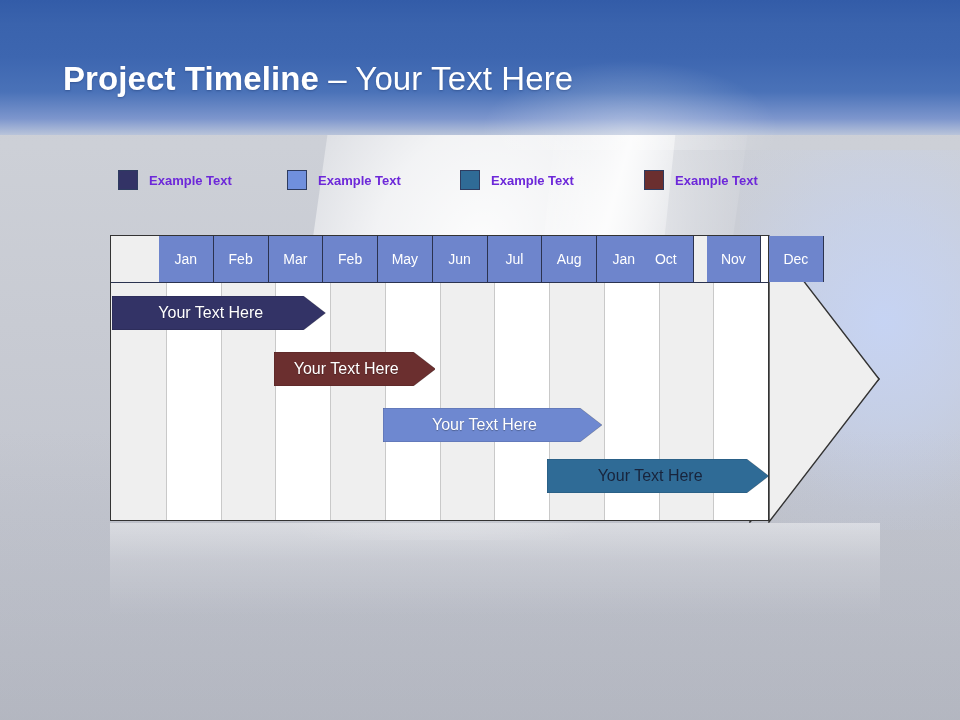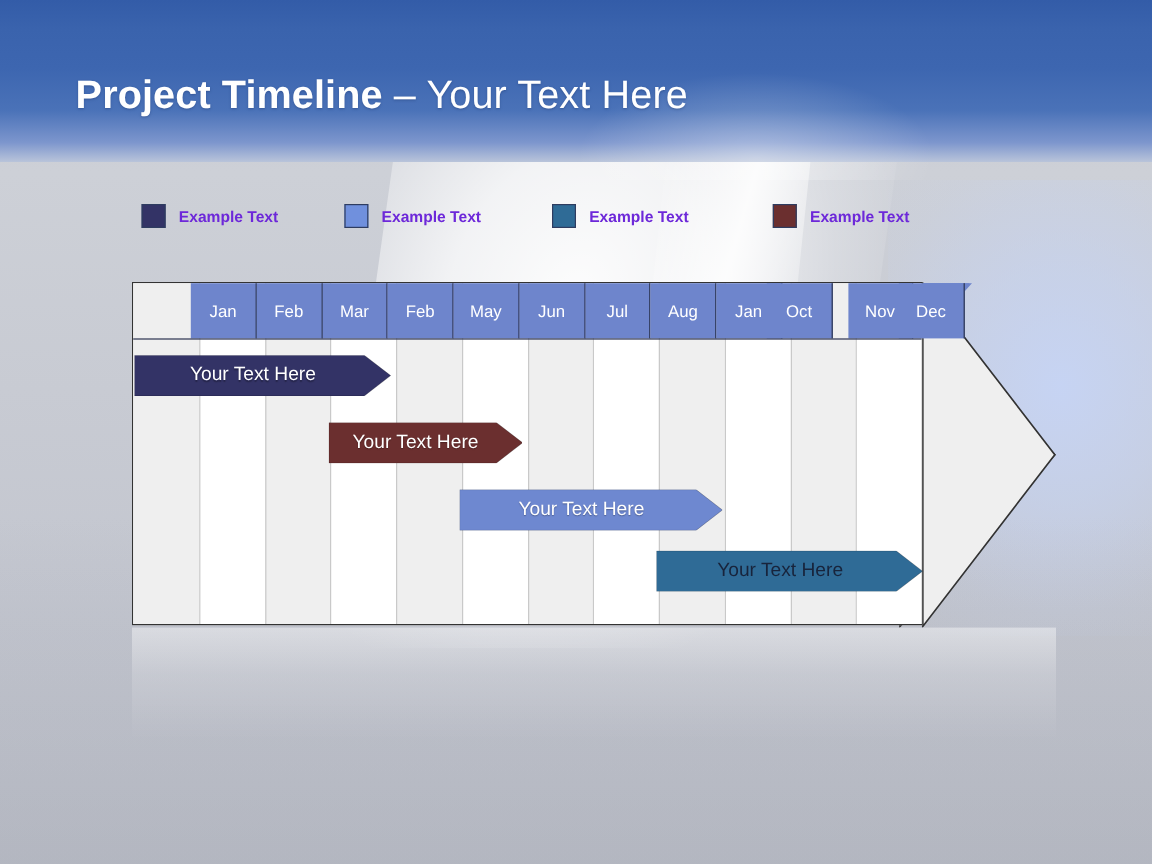--- a/index.html
+++ b/index.html
@@ -308,21 +308,21 @@
         <div class="head-cell" style="left: 54.75px; width: 54.75px; background: rgb(110, 133, 204); color: rgb(255, 255, 255);">Feb</div>
         <div class="head-cell" style="left: 109.5px; width: 54.75px; background: rgb(110, 133, 204); color: rgb(255, 255, 255);">Mar</div>
         <div class="head-cell" style="left: 164.25px; width: 54.75px; background: rgb(110, 133, 204); color: rgb(255, 255, 255);">Feb</div>
         <div class="head-cell" style="left: 219px; width: 54.75px; background: rgb(110, 133, 204); color: rgb(255, 255, 255);">May</div>
         <div class="head-cell" style="left: 273.75px; width: 54.75px; background: rgb(110, 133, 204); color: rgb(255, 255, 255);">Jun</div>
         <div class="head-cell" style="left: 328.5px; width: 54.75px; background: rgb(110, 133, 204); color: rgb(255, 255, 255);">Jul</div>
         <div class="head-cell" style="left: 383.25px; width: 54.75px; background: rgb(110, 133, 204); color: rgb(255, 255, 255);">Aug</div>
         <div class="head-cell" style="left: 438px; width: 54.75px; background: rgb(110, 133, 204); color: rgb(255, 255, 255);">Jan</div>
         <div class="head-cell" style="left: 480px; width: 54.75px; background: rgb(110, 133, 204); color: rgb(255, 255, 255);">Oct</div>
         <div class="head-cell" style="left: 547.5px; width: 54.75px; background: rgb(110, 133, 204); color: rgb(255, 255, 255);">Nov</div>
-        <div class="head-cell last" style="left: 590px; width: 54.75px; background: rgb(110, 133, 204); color: rgb(255, 255, 255);">Dec</div>
+        <div class="head-cell last" style="left: 610px; width: 54.75px; background: rgb(110, 133, 204); color: rgb(255, 255, 255);">Dec</div>
         <div class="head-under"></div>
       </div>
 
     <div id="bars">
         <div class="bar" style="left: 2px; top: 61px; width: 213.525px; height: 34px;">
           <svg width="213.525" height="34" viewBox="0 0 213.525 34">
             <polygon points="0,0 191.525,0 213.525,17 191.525,34 0,34" fill="#333366" stroke="rgba(0,0,0,0.25)" stroke-width="0.8"></polygon>
           </svg>
           <div class="bar-label light" style="color: rgb(255, 255, 255);">Your  Text Here</div>
         </div>

